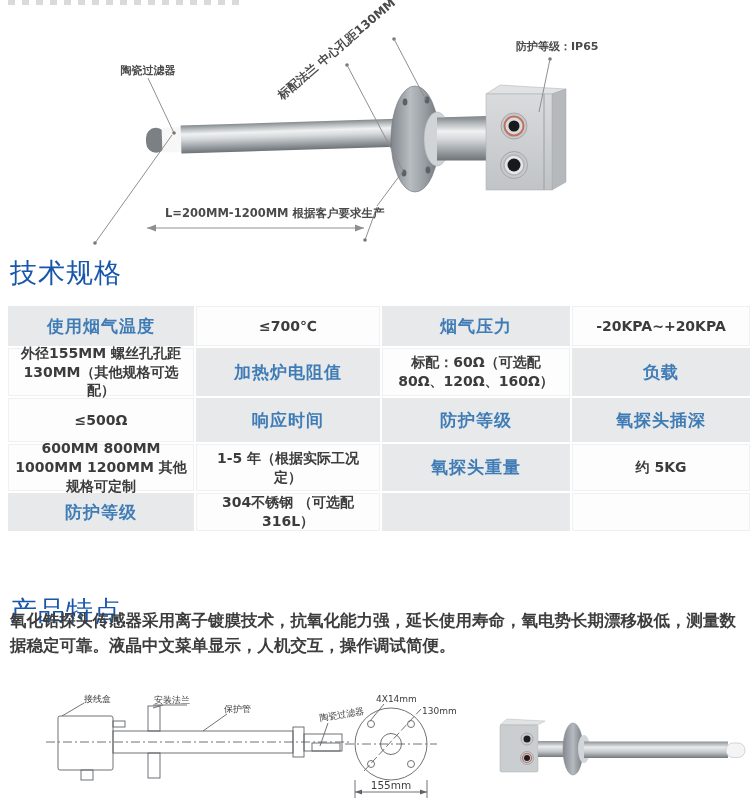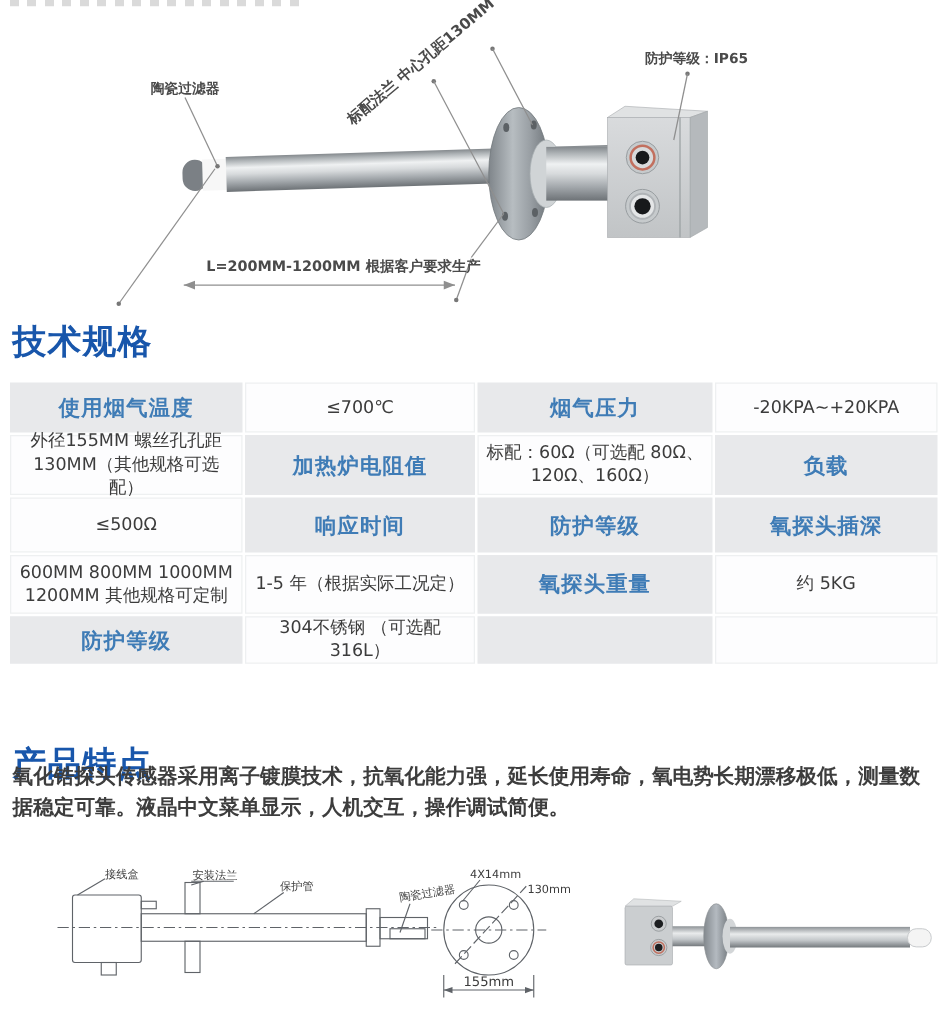--- a/index.html
+++ b/index.html
@@ -6,29 +6,29 @@
   .page{position:relative;width:753px;height:809px;background:#ffffff;overflow:hidden;
         font-family:"DejaVu Sans","Liberation Sans",sans-serif;}
   
   .top-clip{position:absolute;left:8px;top:0;width:236px;height:5px;opacity:.5;
     background:repeating-linear-gradient(90deg,#b5b5b5 0 7px,transparent 7px 14px);}
   svg{position:absolute;left:0;}
   svg text{font-family:"DejaVu Sans","Liberation Sans",sans-serif;}
   .hero-label{font-size:11px;font-weight:bold;fill:#4a4a4a;}
   .dim-label{font-size:11.5px;font-weight:bold;fill:#4a4a4a;}
   .lead{stroke:#8f8f8f;stroke-width:1;fill:none;}
-  .sec-title{position:absolute;left:10px;margin:0;font-size:27px;font-weight:bold;
+  .sec-title{position:absolute;left:10px;margin:0;font-size:27px;font-weight:normal;
              color:#1856ab;letter-spacing:1px;}
   .spec-table{position:absolute;left:8px;top:306px;width:738px;display:grid;
       grid-template-columns:186px 184px 188px 178px;
       grid-template-rows:40px 48px 44px 47px 38px 40px;gap:2px;background:#fff;}
   .cell{display:flex;align-items:center;justify-content:center;text-align:center;
         padding:1px 6px;box-sizing:border-box;}
   .lbl{background:#e8e9eb;color:#3f7cb6;font-weight:bold;font-size:17px;letter-spacing:1px;}
-  .val{background:#fdfdfe;border:1px solid #eef0f1;color:#3c3c3c;font-weight:400;
+  .val{background:#fdfdfe;border:1px solid #eef0f1;color:#3c3c3c;font-weight:700;
        font-size:14px;line-height:1.35;}
   .features-body{position:absolute;left:10px;top:608px;width:737px;margin:0;
        font-size:16.5px;font-weight:600;color:#3d3d3d;line-height:25px;}
   .draw-label{font-size:9px;fill:#3c3c3c;}
   .dline{stroke:#5f6368;stroke-width:0.9;fill:none;}
 </style>
 </head>
 <body>
 
 <div class="page">

